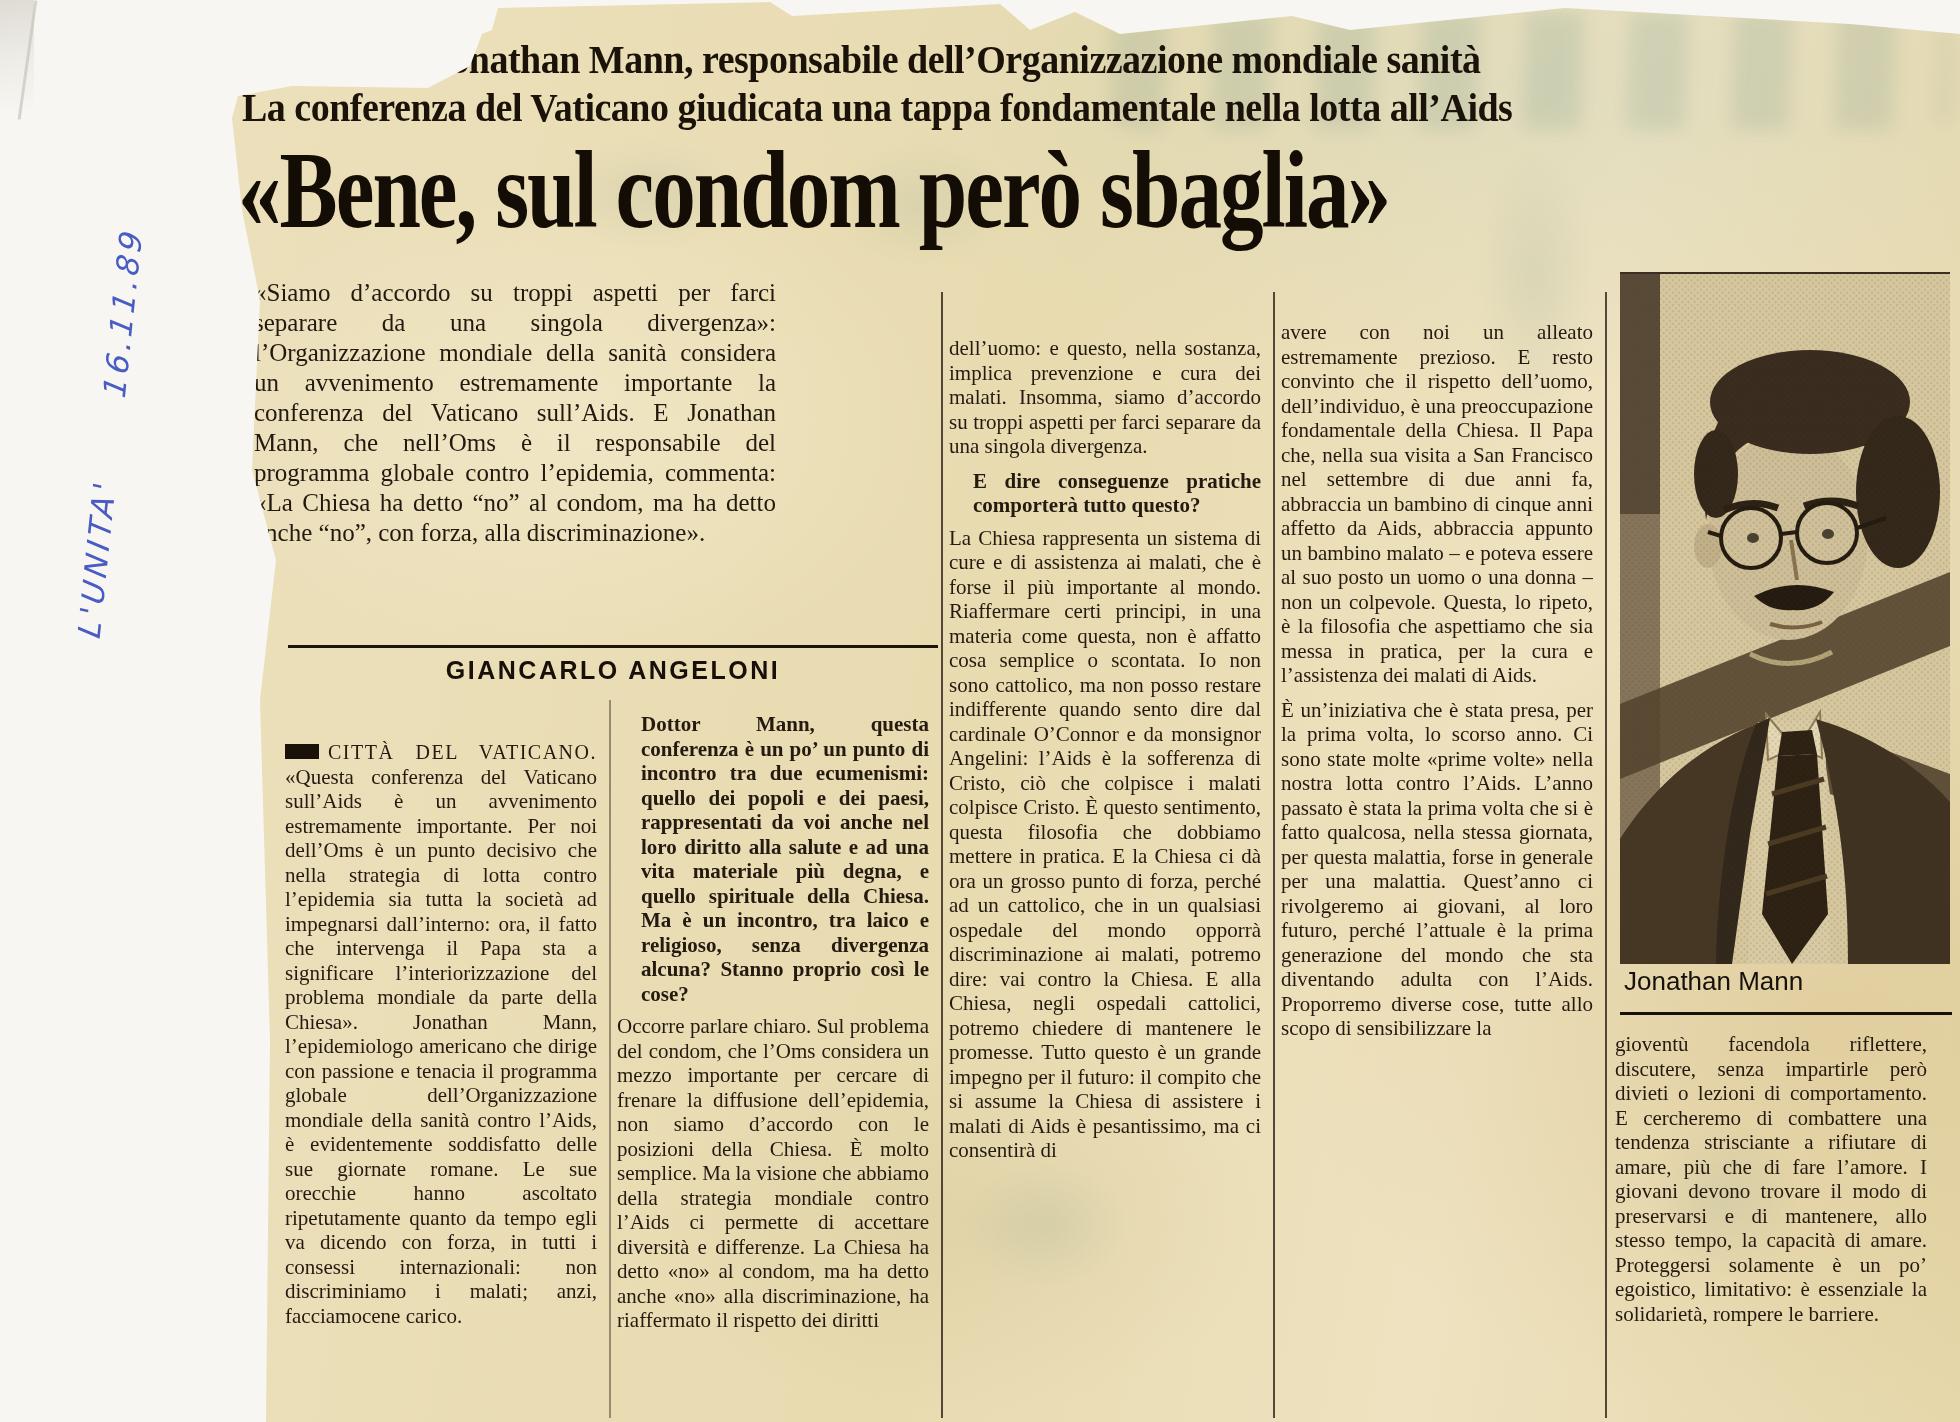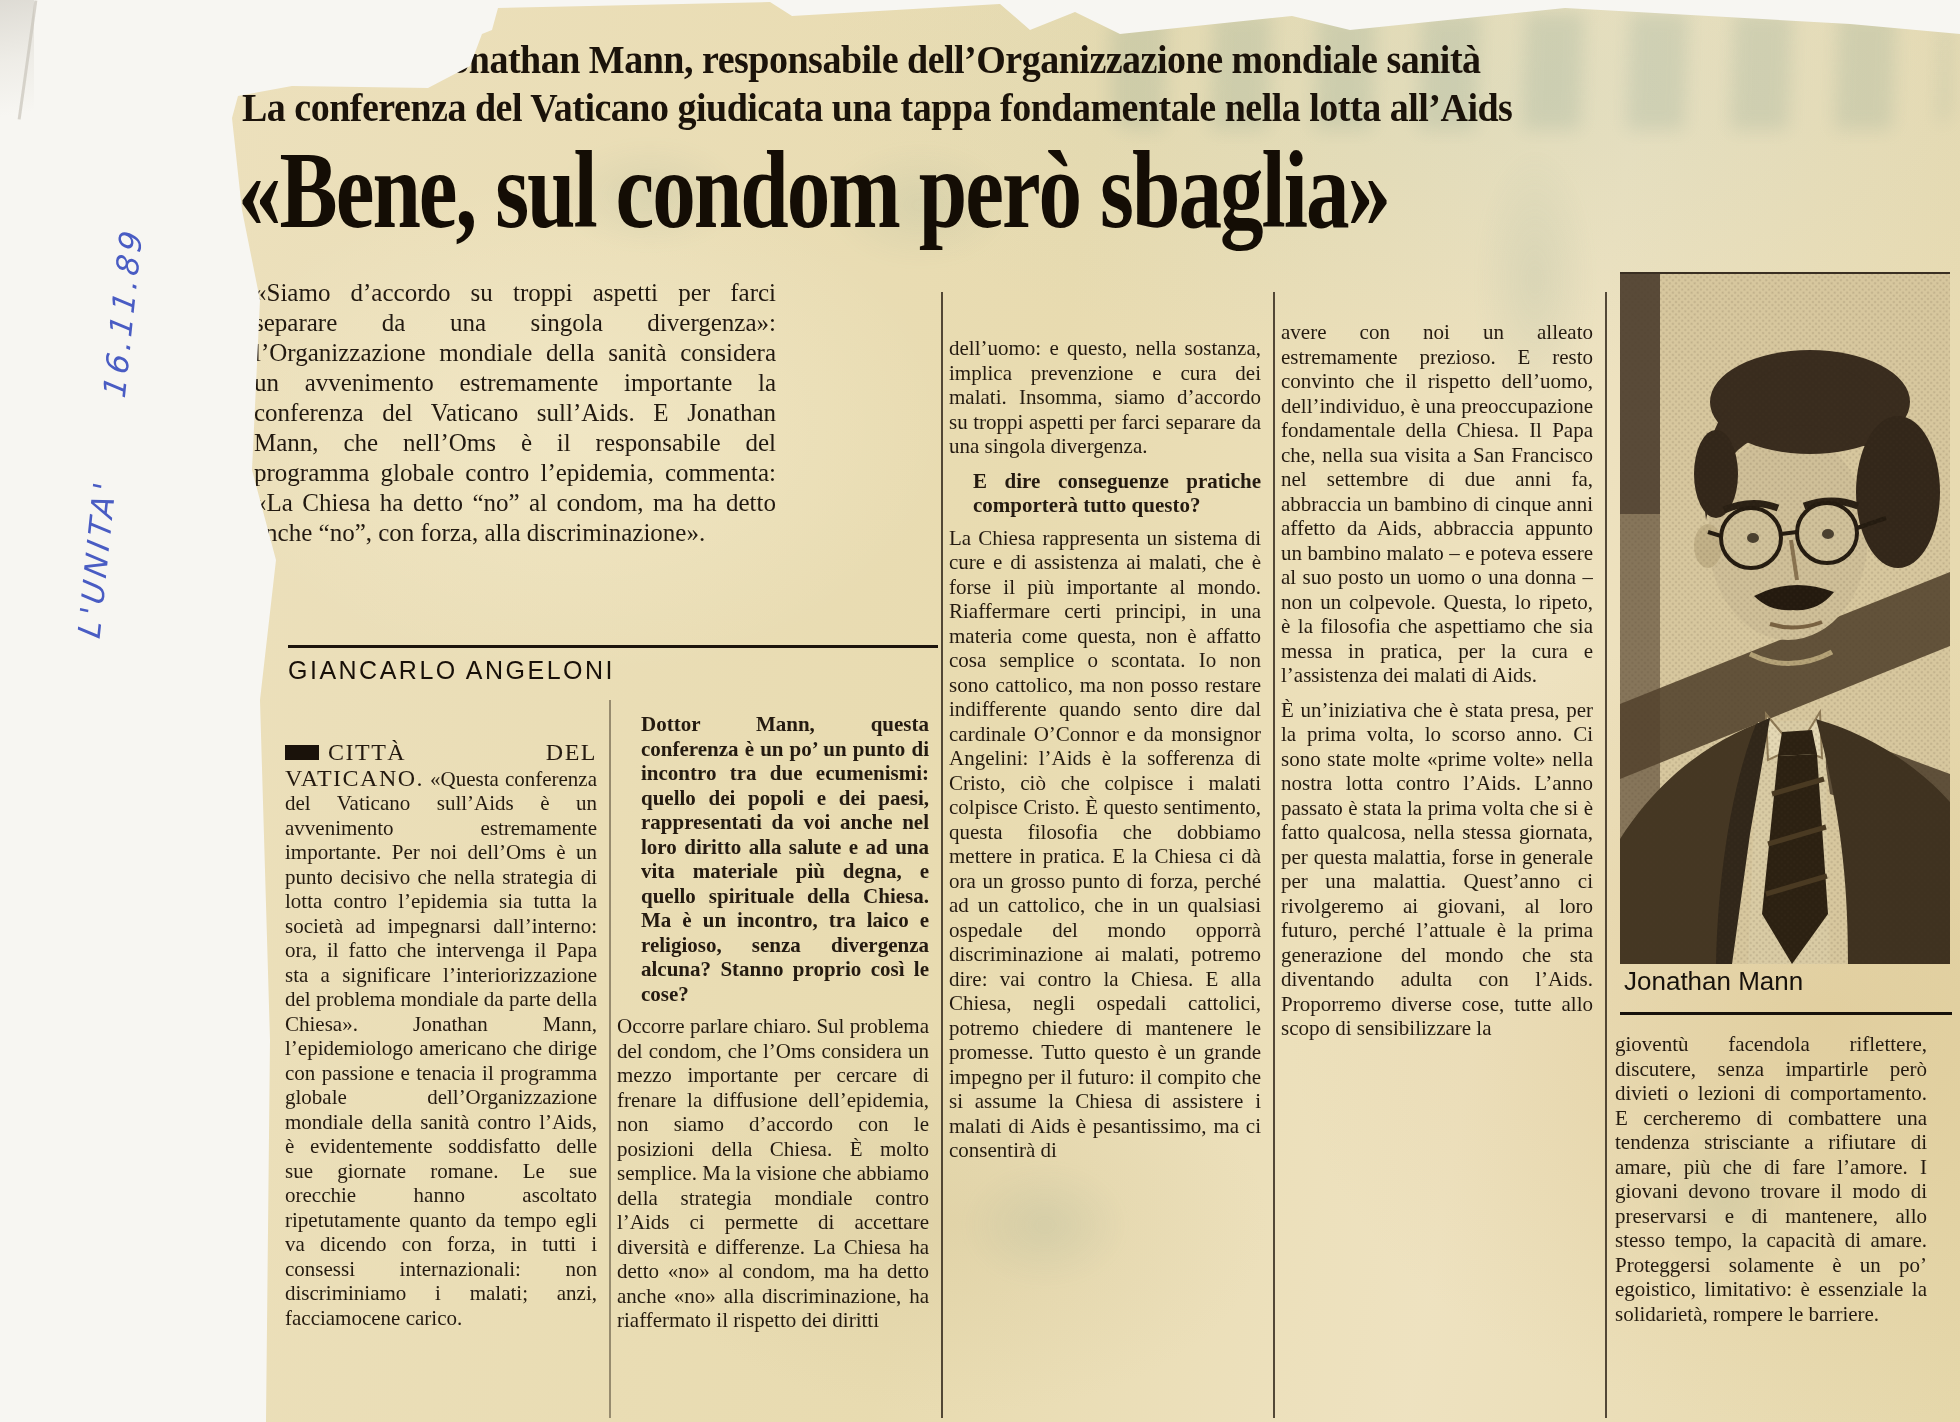--- a/index.html
+++ b/index.html
@@ -72,35 +72,35 @@
   }
   
   .lead-rule{position:absolute;left:12px;top:282px;width:2px;height:244px;background:rgba(42,32,21,.85);}
   .lead{
     position:absolute;left:24px;top:278px;width:522px;margin:0;
     font-size:25px;line-height:30px;text-align:justify;color:#221910;
   }
   
   .byline-rule{position:absolute;left:58px;top:645px;width:650px;height:3px;background:#1c140c;}
   .byline{
-    position:absolute;left:58px;top:656px;width:650px;text-align:left;
+    position:absolute;left:58px;top:656px;width:650px;text-align:center;
     font-family:"Liberation Sans","DejaVu Sans",sans-serif;
-    font-size:25px;font-weight:400;letter-spacing:2.5px;color:#181008;
+    font-size:25px;font-weight:700;letter-spacing:2.5px;color:#181008;
   }
   
   .col{position:absolute;overflow:hidden;margin-top:44px;}
   .col p{margin:0 0 10px 0;font-size:21px;line-height:24.5px;text-align:justify;color:#241a10;}
   .col p.q{font-weight:700;margin:8px 0 8px 24px;}
   .col1{left:55px; top:696px;width:312px;height:726px;}
   .col2{left:387px;top:660px;width:312px;height:726px;}
   .col3{left:719px;top:292px;width:312px;height:1126px;}
   .col4{left:1051px;top:276px;width:312px;height:1126px;}
   .col5{left:1385px;top:988px;width:312px;height:376px;}
   .sq{display:inline-block;width:34px;height:15px;background:#1a120a;margin-right:9px;vertical-align:baseline;}
-  .dateline{font-size:24px;letter-spacing:1.5px;}
+  .dateline{font-size:20px;letter-spacing:1.5px;}
   
   .vrule{position:absolute;width:2px;background:rgba(40,30,18,.78);}
   .vr1{left:379px;top:700px;height:718px;opacity:.55;}
   .vr2{left:711px;top:292px;height:1126px;}
   .vr3{left:1043px;top:292px;height:1126px;}
   .vr4{left:1375px;top:292px;height:1126px;}
   
   .photo{position:absolute;left:1390px;top:272px;width:330px;height:690px;margin:0;border-top:2px solid #3a2f22;}
   .photo svg{display:block;width:100%;height:100%;}
   .caption{

